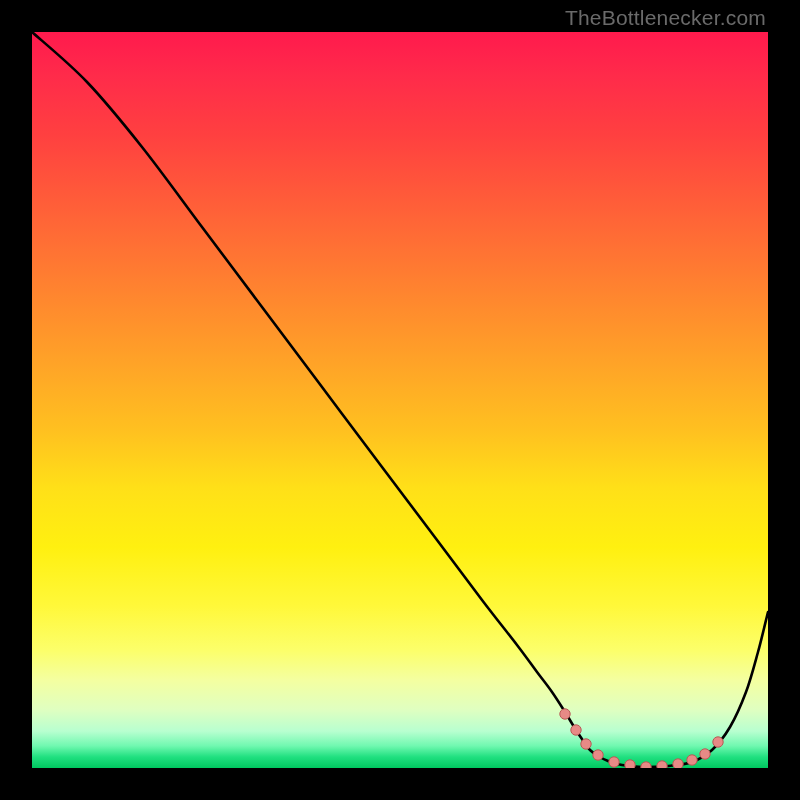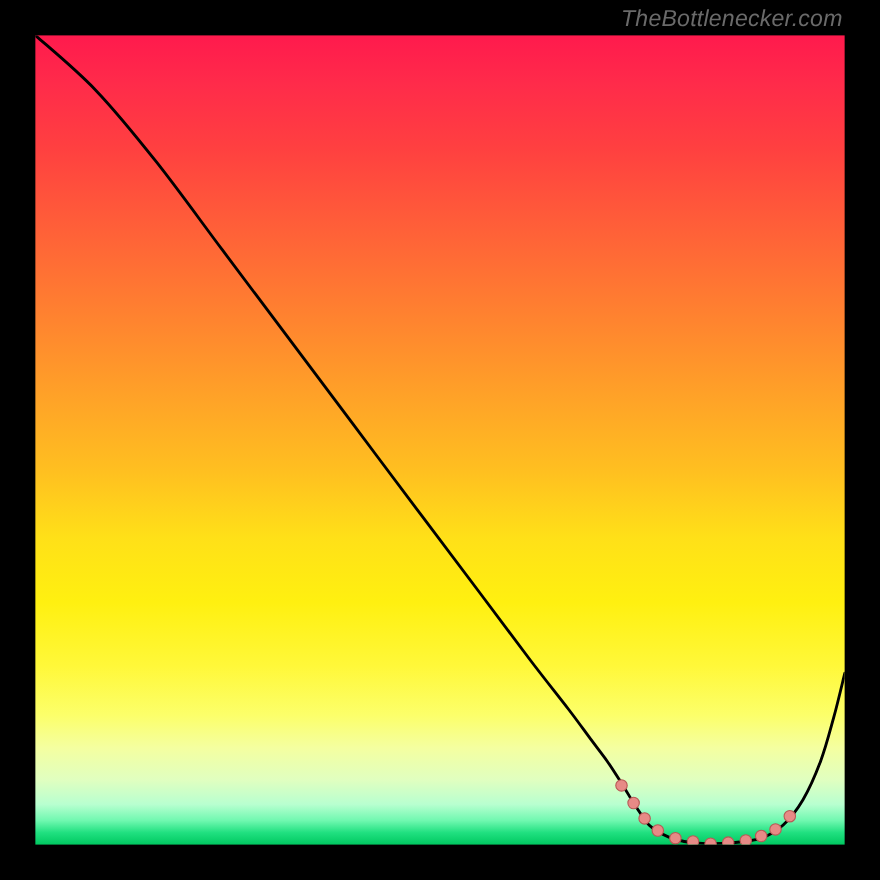--- a/index.html
+++ b/index.html
@@ -11,21 +11,20 @@
     overflow: hidden;
     font-family: Arial, Helvetica, sans-serif;
   }
   .frame {
     position: absolute;
     left: 0;
     top: 0;
     width: 800px;
     height: 800px;
     background: #000;
-    font-style: italic;
   }
   .plot-area {
     position: absolute;
     left: 32px;
     top: 32px;
     width: 736px;
     height: 736px;
     overflow: hidden;
   }
   .gradient {

